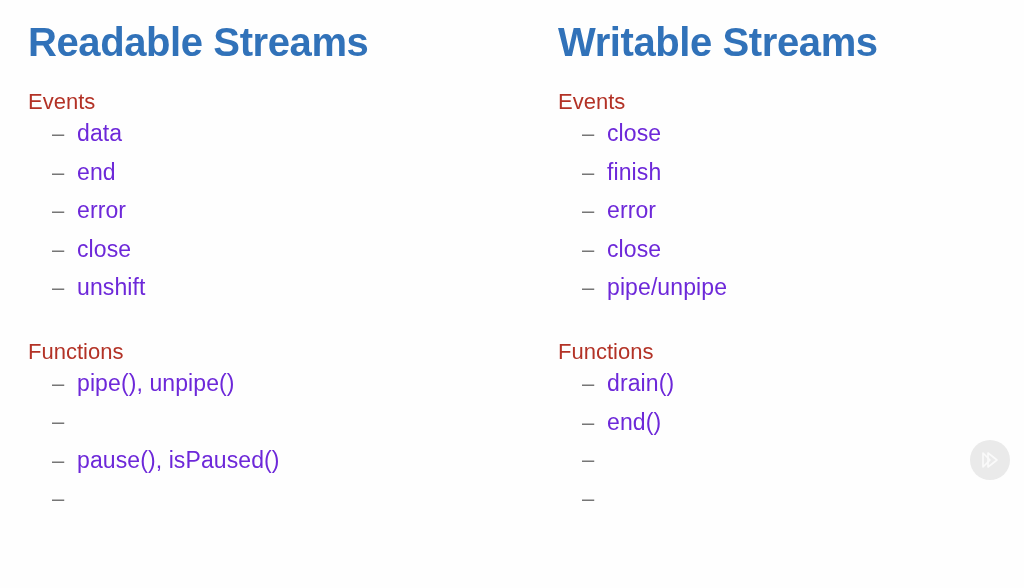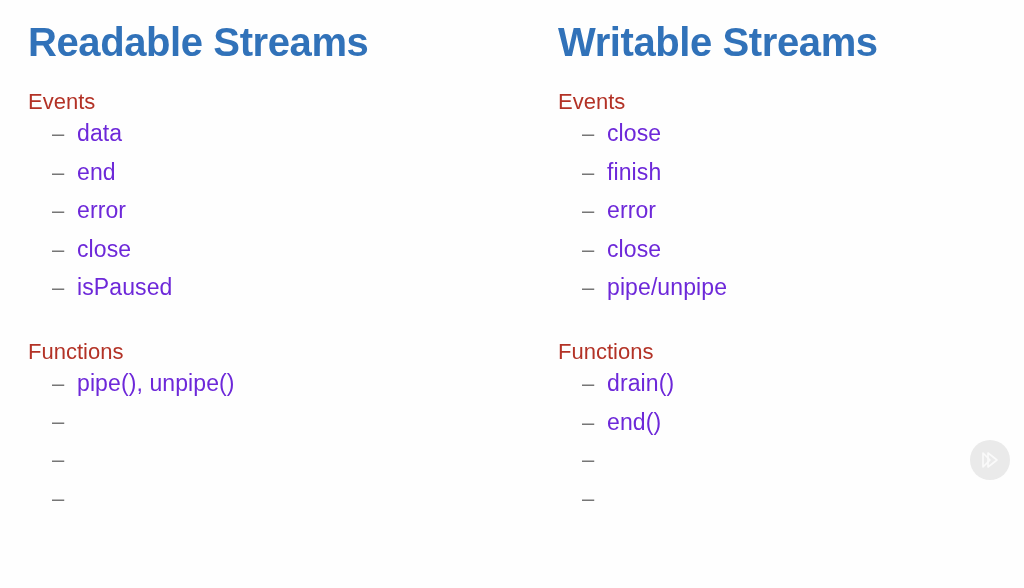--- a/index.html
+++ b/index.html
@@ -136,37 +136,38 @@
           <li class="item-row">
             <span class="item-dash">–</span>
             <span class="item-label">error</span>
           </li>
           <li class="item-row">
             <span class="item-dash">–</span>
             <span class="item-label">close</span>
           </li>
           <li class="item-row">
             <span class="item-dash">–</span>
-            <span class="item-label">isPaused</span>
+            <span class="item-label">unshift</span>
           </li>
         </ul>
       </div>
 
       <div class="section section-functions">
         <div class="section-heading">Functions</div>
         <ul class="item-list">
           <li class="item-row">
             <span class="item-dash">–</span>
             <span class="item-label">pipe(), unpipe()</span>
           </li>
           <li class="item-row">
             <span class="item-dash">–</span>
           </li>
           <li class="item-row">
             <span class="item-dash">–</span>
+            <span class="item-label">pause(), isPaused()</span>
           </li>
           <li class="item-row">
             <span class="item-dash">–</span>
           </li>
         </ul>
       </div>
 
     </div>
 
     <div class="column column-right">

